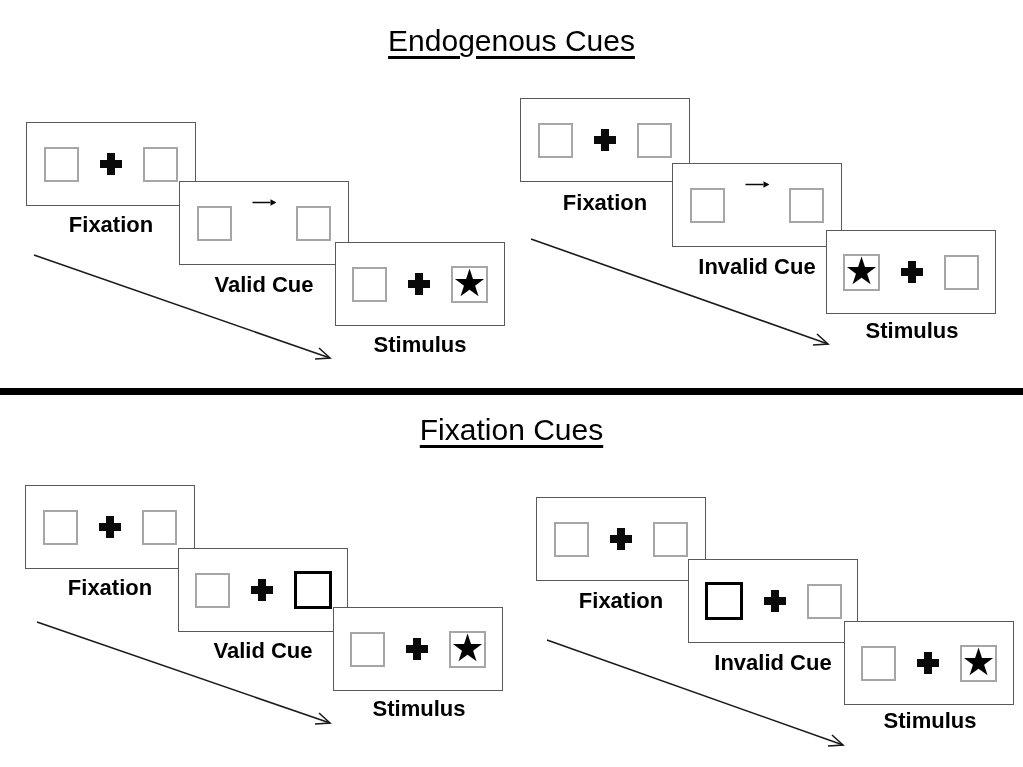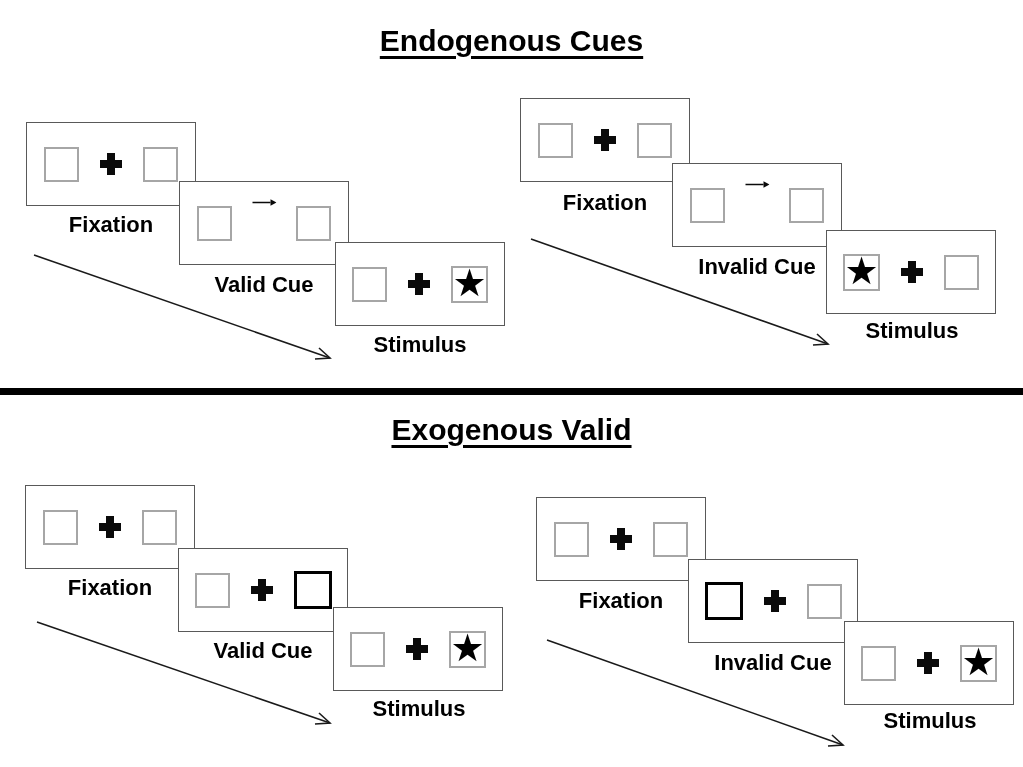--- a/index.html
+++ b/index.html
@@ -2,21 +2,21 @@
 <html><head>
 <meta charset="utf-8">
 <style>
   html,body{margin:0;padding:0;background:#fff;}
   .canvas{
     position:relative;width:1023px;height:767px;background:#fff;overflow:hidden;
     font-family:"Liberation Sans",sans-serif;color:#000;
   }
   .sec-title{
     position:absolute;left:0;width:100%;text-align:center;
-    font-size:30px;font-weight:bold;
+    font-size:30px;font-weight:normal;
   }
   .sec-title span{
     text-decoration:underline;text-decoration-thickness:3px;text-underline-offset:5px;
   }
   .divider{position:absolute;left:0;top:388px;width:1023px;height:7px;background:#000;}
   .panel{
     position:absolute;width:170px;height:84px;background:#fff;
     border:1.5px solid #595959;box-sizing:border-box;
     display:flex;align-items:center;justify-content:center;gap:21px;
   }
@@ -109,21 +109,21 @@
     <div class="lbl" style="left:826px;top:318px;width:172px;">Stimulus</div>
     <svg class="seq-arrow" style="left:525px;top:232px;" width="313" height="122">
       <line x1="6" y1="7" x2="303" y2="112"></line>
       <path d="M292,102 L303,112 L288,113"></path>
     </svg>
   </div>
 
   <div class="divider"></div>
 
   <div>
-    <div class="sec-title" style="top:413px;"><span>Exogenous Valid</span></div>
+    <div class="sec-title" style="top:413px;"><span>Fixation Cues</span></div>
 
     <div class="panel" style="left:25px;top:485px;">
       <span class="sq"></span>
       <span class="plus"></span>
       <span class="sq"></span>
     </div>
     <div class="panel" style="left:178px;top:548px;">
       <span class="sq"></span>
       <span class="plus"></span>
       <span class="sq thick"></span>

